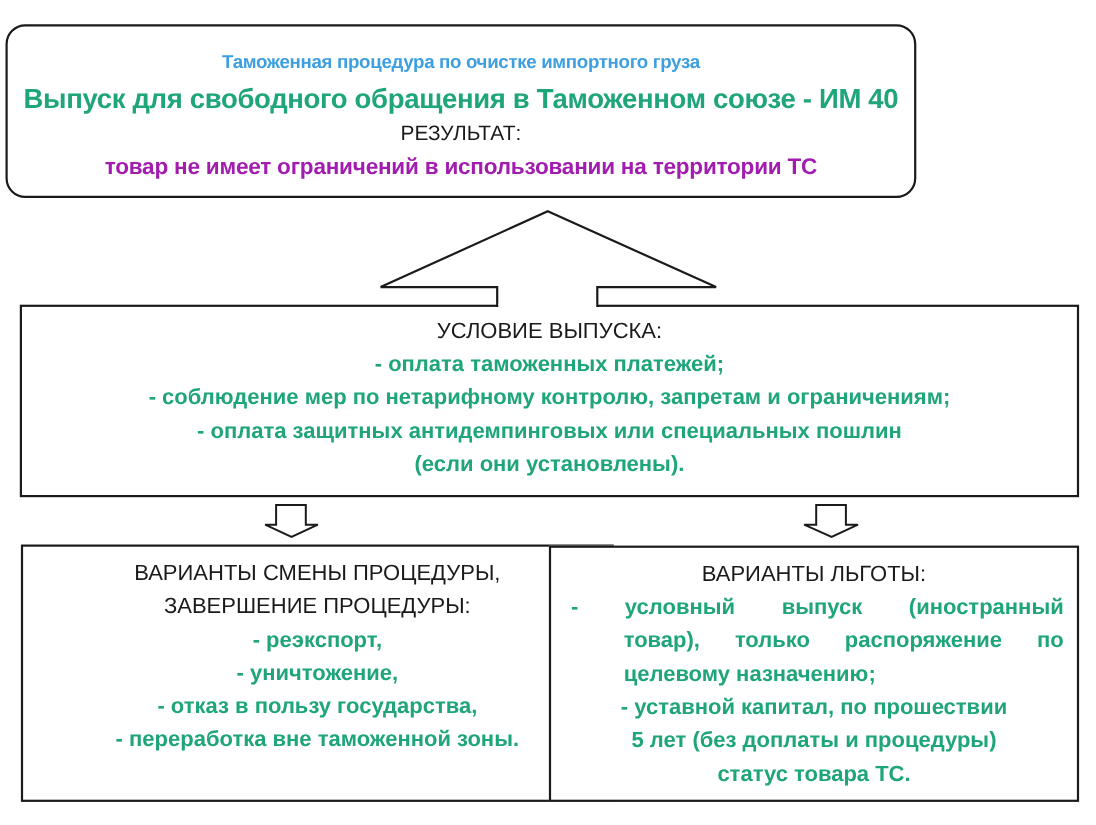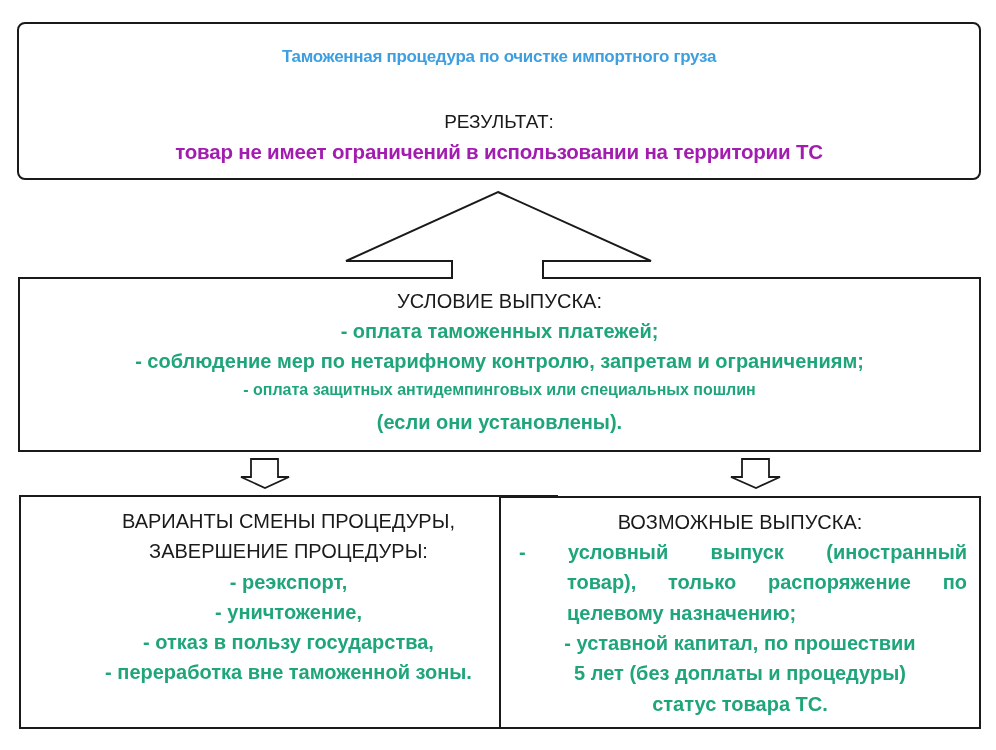--- a/index.html
+++ b/index.html
@@ -5,40 +5,40 @@
     html, body { margin: 0; padding: 0; }
     body {
       width: 996px; height: 750px; position: relative; overflow: hidden;
       background: #ffffff;
       font-family: "Liberation Sans", "DejaVu Sans", sans-serif;
     }
     .box {
       position: absolute; box-sizing: border-box;
       border: 2px solid #1a1a1a; background: #fff;
     }
-    .top-box { left: 17px; top: 22px; width: 964px; height: 158px; border-radius: 8px; }
+    .top-box { left: 5px; top: 22px; width: 828px; height: 158px; border-radius: 18px; }
     .mid-box { left: 18px; top: 277px; width: 963px; height: 175px; }
     .left-box { left: 19px; top: 495px; width: 539px; height: 234px; }
     .right-box { left: 499px; top: 496px; width: 482px; height: 233px; }
 
     .line { position: absolute; left: 0; right: 0; text-align: center; white-space: nowrap; }
     .blue { color: #3d9fe0; }
     .green { color: #1fa57a; font-weight: bold; }
     .orange { color: #a21caf; font-weight: bold; }
     .dark { color: #1a1a1a; }
 
     .t1 { top: 23px; font-size: 17px; font-weight: bold; letter-spacing: -0.3px; }
     .t2 { top: 52px; font-size: 25px; letter-spacing: -0.3px; }
     .t3 { top: 87px; font-size: 19px; }
     .t4 { top: 116px; font-size: 20.5px; letter-spacing: -0.2px; }
 
     .m0 { top: 11px; font-size: 20px; }
     .m1 { top: 41px; font-size: 20px; }
     .m2 { top: 71px; font-size: 20px; }
-    .m3 { top: 102px; font-size: 16px; }
+    .m3 { top: 102px; font-size: 20px; }
     .m4 { top: 132px; font-size: 20px; }
 
     .l0 { top: 13px; font-size: 20px; }
     .l1 { top: 43px; font-size: 20px; }
     .l2 { top: 74px; font-size: 20px; }
     .l3 { top: 104px; font-size: 20px; }
     .l4 { top: 134px; font-size: 20px; }
     .l5 { top: 164px; font-size: 20px; }
 
     .r0 { top: 13px; font-size: 20px; }
@@ -53,20 +53,21 @@
     .r5 { top: 164px; font-size: 20px; }
     .r6 { top: 195px; font-size: 20px; }
 
     svg.arrows { position: absolute; left: 0; top: 0; width: 996px; height: 750px; pointer-events: none; }
   </style>
 </head>
 <body>
 
 <div class="box top-box">
   <div class="line t1 blue">Таможенная процедура по очистке импортного груза</div>
+  <div class="line t2 green">Выпуск для свободного обращения в Таможенном союзе - ИМ 40</div>
   <div class="line t3 dark">РЕЗУЛЬТАТ:</div>
   <div class="line t4 orange">товар не имеет ограничений в использовании на территории ТС</div>
 </div>
 
 <div class="box mid-box">
   <div class="line m0 dark">УСЛОВИЕ ВЫПУСКА:</div>
   <div class="line m1 green">- оплата таможенных платежей;</div>
   <div class="line m2 green">- соблюдение мер по нетарифному контролю, запретам и ограничениям;</div>
   <div class="line m3 green">- оплата защитных антидемпинговых или специальных пошлин</div>
   <div class="line m4 green">(если они установлены).</div>
@@ -75,21 +76,21 @@
 <div class="box left-box">
   <div class="line l0 dark">ВАРИАНТЫ СМЕНЫ ПРОЦЕДУРЫ,</div>
   <div class="line l1 dark">ЗАВЕРШЕНИЕ ПРОЦЕДУРЫ:</div>
   <div class="line l2 green">- реэкспорт,</div>
   <div class="line l3 green">- уничтожение,</div>
   <div class="line l5 green">- переработка вне таможенной зоны.</div>
   <div class="line l4 green">- отказ в пользу государства,</div>
 </div>
 
 <div class="box right-box">
-  <div class="line r0 dark">ВОЗМОЖНЫЕ ВЫПУСКА:</div>
+  <div class="line r0 dark">ВАРИАНТЫ ЛЬГОТЫ:</div>
   <div class="r-just r1 green">
     <span>-</span>
     <span>условный</span>
     <span>выпуск</span>
     <span>(иностранный</span>
   </div>
   <div class="r-just r2 green">
     <span>товар),</span>
     <span>только</span>
     <span>распоряжение</span>

